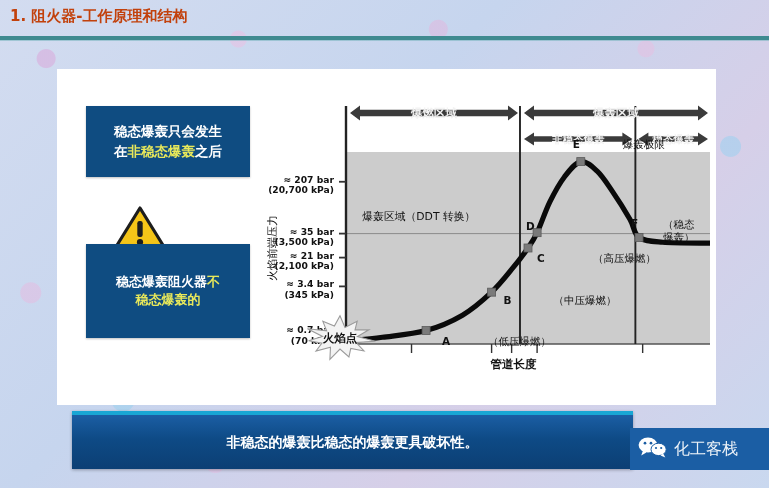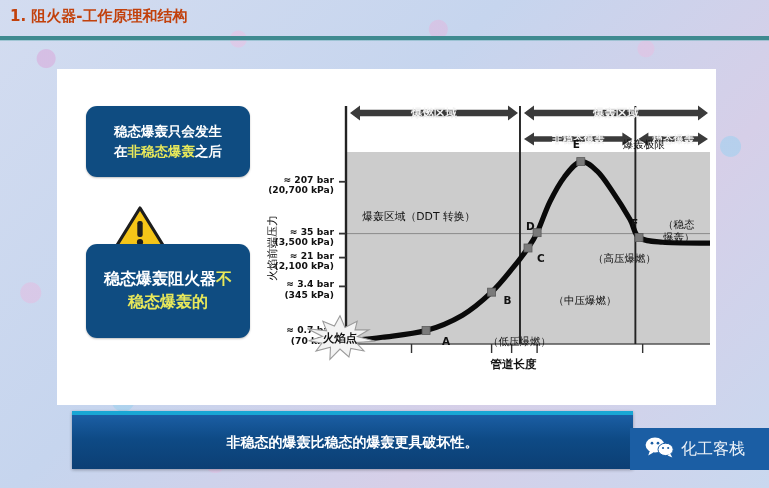--- a/index.html
+++ b/index.html
@@ -50,31 +50,31 @@
     position:absolute;left:0;top:40px;width:769px;height:1px;
     background:rgba(120,180,190,0.55);
   }
   
   #content-panel{
     position:absolute;left:57px;top:69px;width:659px;height:336px;
     background:#ffffff;
   }
   
   .callout{
-    position:absolute;background:#0f4c81;border-radius:11px;
+    position:absolute;background:#0f4c81;border-radius:0;
     color:#ffffff;text-align:center;
     box-shadow:0 1px 2px rgba(0,0,0,0.25);
     display:flex;align-items:center;justify-content:center;
     line-height:1.42;font-weight:bold;
   }
   #callout-1{
     left:86px;top:106px;width:164px;height:71px;font-size:13.5px;
   }
   #callout-2{
-    left:86px;top:244px;width:164px;height:94px;font-size:16px;
+    left:86px;top:244px;width:164px;height:94px;font-size:13px;
   }
   .hl{color:#e8e85a;}
   #warn-triangle{
     position:absolute;left:112px;top:205px;width:56px;height:48px;
   }
   
   #chart{
     position:absolute;left:258px;top:92px;width:452px;height:288px;
   }
   #chart svg{display:block;}
@@ -85,21 +85,21 @@
     border-top:4px solid #19a6d4;
     color:#ffffff;font-weight:bold;font-size:14px;
     display:flex;flex-direction:column;align-items:center;justify-content:center;
     line-height:1.45;text-align:center;
     box-shadow:0 1px 3px rgba(0,0,0,0.3);
   }
   
   #watermark{
     position:absolute;right:0px;top:428px;width:139px;height:42px;
     background:#1b5ea4;
-    display:flex;align-items:center;gap:6px;padding-left:15px;
+    display:flex;align-items:center;gap:6px;padding-left:8px;
     color:#ffffff;font-size:16px;font-weight:500;
     box-sizing:border-box;
   }
   #watermark .wm-text{opacity:0.92;}
 </style>
 </head>
 <body>
 
 <div id="slide-bg"></div>
 

